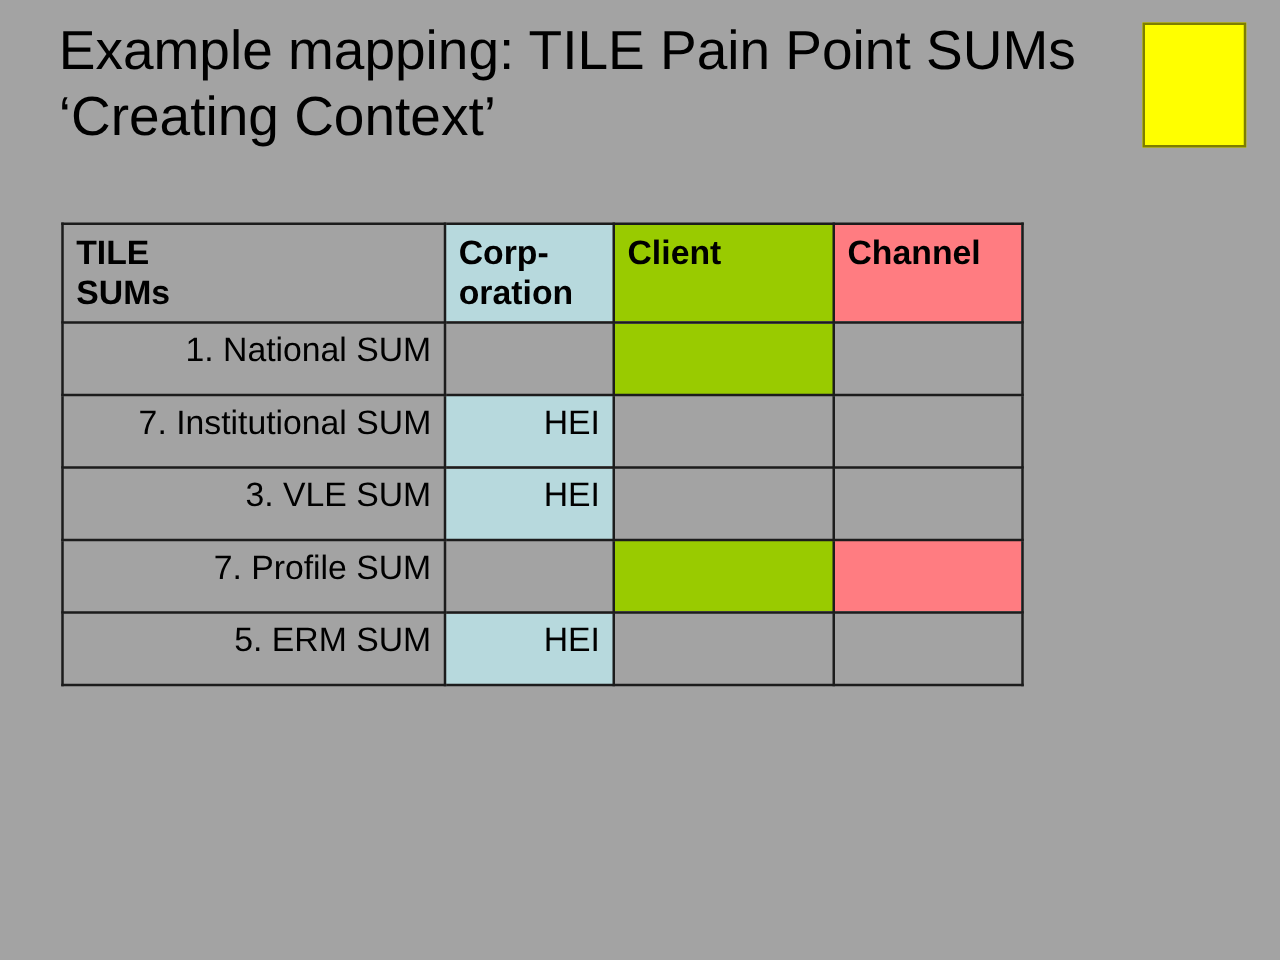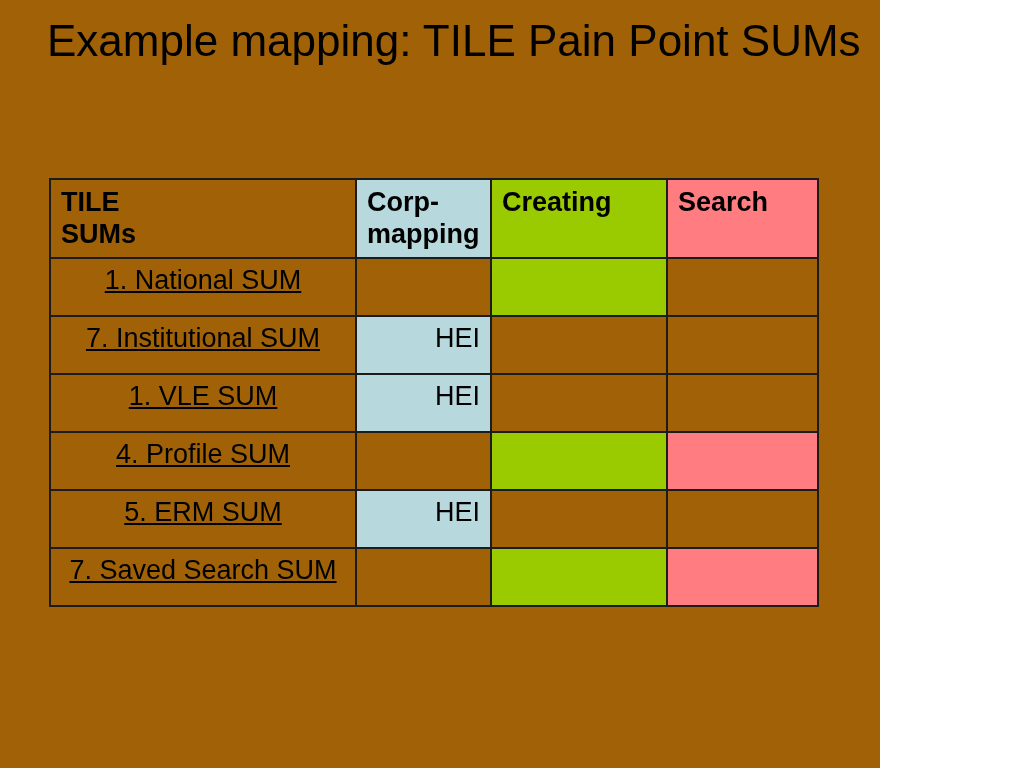--- a/index.html
+++ b/index.html
@@ -3,23 +3,23 @@
 <meta charset="utf-8">
 <style>
   html, body {
     margin: 0;
     padding: 0;
     background: #ffffff;
     font-family: "Liberation Sans", sans-serif;
   }
   .slide {
     position: relative;
-    width: 880px;
+    width: 1024px;
     height: 768px;
-    background: #a16207;
+    background: #a3a3a3;
     overflow: hidden;
   }
   .title {
     position: absolute;
     left: 47px;
     top: 14px;
     margin: 0;
     width: 860px;
     font-size: 44px;
     line-height: 53px;
@@ -61,84 +61,79 @@
     overflow: hidden;
   }
   .sum-table thead tr { height: 72px; }
   .sum-table tbody tr { height: 58px; }
   .sum-table th {
     text-align: left;
     font-weight: 700;
     white-space: pre-line;
     line-height: 1.2;
   }
-  .sum-table td.label-cell { text-align: center; text-decoration: underline; }
+  .sum-table td.label-cell { text-align: right; }
   .sum-table td.val-cell   { text-align: right; }
 </style>
 </head>
 <body>
 
 <div class="slide">
 
   <h1 class="title">
     <span class="line">Example mapping: TILE Pain Point SUMs</span>
+    <span class="line">‘Creating Context’</span>
   </h1>
 
   <div class="highlight-rect" style="background-color: rgb(255, 255, 0);"></div>
 
   <table class="sum-table">
     <colgroup>
       <col class="c1">
         <col class="c2">
         <col class="c3">
         <col class="c4">
     </colgroup>
     <thead>
       <tr>
         <th>TILE
 SUMs</th>
         <th style="background-color: rgb(183, 217, 221);">Corp-
-mapping</th>
-        <th style="background-color: rgb(153, 203, 0);">Creating</th>
-        <th style="background-color: rgb(255, 124, 129);">Search</th>
+oration</th>
+        <th style="background-color: rgb(153, 203, 0);">Client</th>
+        <th style="background-color: rgb(255, 124, 129);">Channel</th>
       </tr>
     </thead>
     <tbody>
       <tr>
         <td class="label-cell">1. National SUM</td>
         <td class="val-cell"></td>
         <td class="val-cell" style="background-color: rgb(153, 203, 0);"></td>
         <td class="val-cell"></td>
       </tr>
       <tr>
         <td class="label-cell">7. Institutional SUM</td>
         <td class="val-cell" style="background-color: rgb(183, 217, 221);">HEI</td>
         <td class="val-cell"></td>
         <td class="val-cell"></td>
       </tr>
       <tr>
-        <td class="label-cell">1. VLE SUM</td>
+        <td class="label-cell">3. VLE SUM</td>
         <td class="val-cell" style="background-color: rgb(183, 217, 221);">HEI</td>
         <td class="val-cell"></td>
         <td class="val-cell"></td>
       </tr>
       <tr>
-        <td class="label-cell">4. Profile SUM</td>
+        <td class="label-cell">7. Profile SUM</td>
         <td class="val-cell"></td>
         <td class="val-cell" style="background-color: rgb(153, 203, 0);"></td>
         <td class="val-cell" style="background-color: rgb(255, 124, 129);"></td>
       </tr>
       <tr>
         <td class="label-cell">5. ERM SUM</td>
         <td class="val-cell" style="background-color: rgb(183, 217, 221);">HEI</td>
         <td class="val-cell"></td>
         <td class="val-cell"></td>
       </tr>
-      <tr>
-        <td class="label-cell">7. Saved Search SUM</td>
-        <td class="val-cell"></td>
-        <td class="val-cell" style="background-color: rgb(153, 203, 0);"></td>
-        <td class="val-cell" style="background-color: rgb(255, 124, 129);"></td>
-      </tr>
     </tbody>
   </table>
 
 </div>
 
 </body></html>

